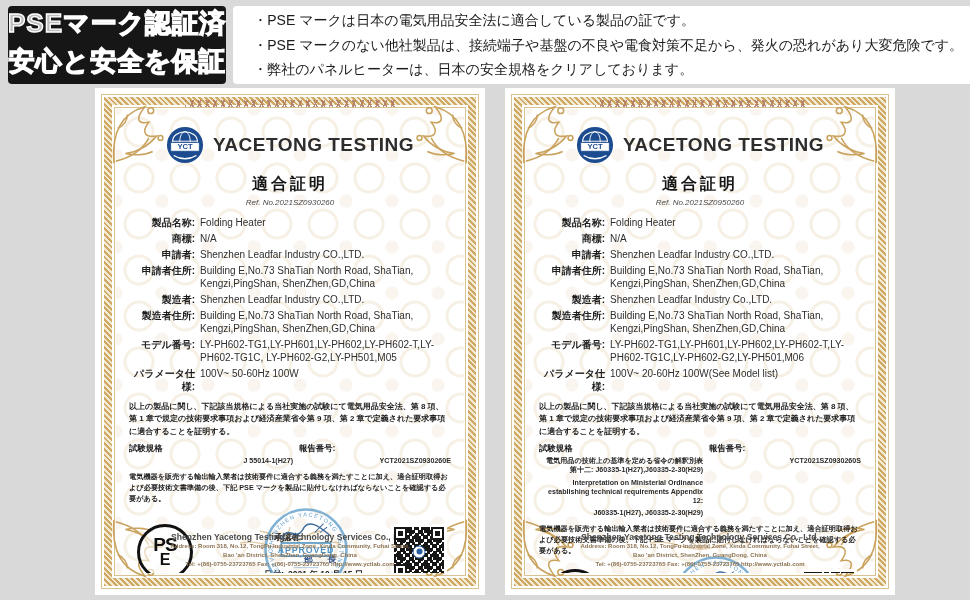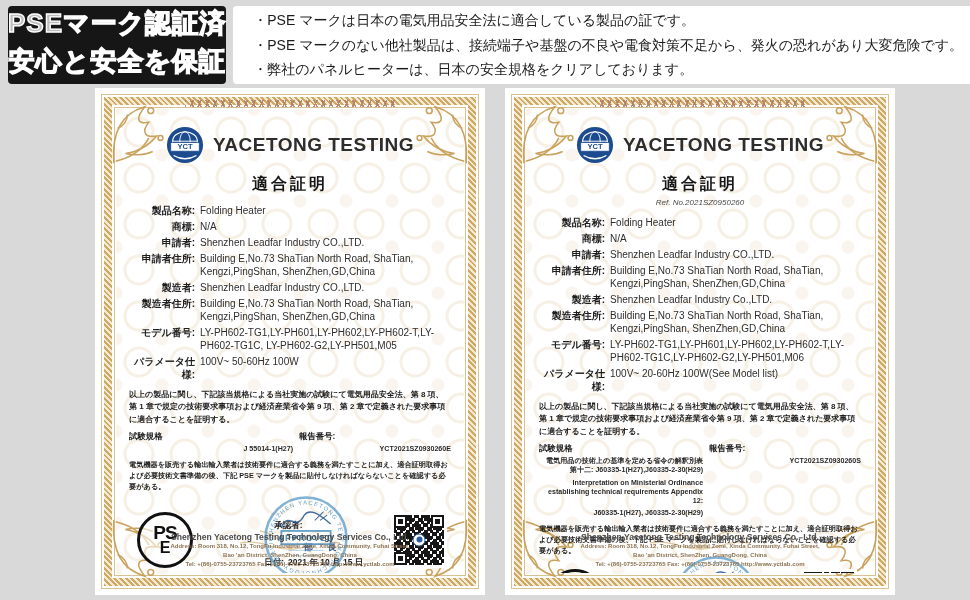--- a/index.html
+++ b/index.html
@@ -154,20 +154,21 @@
         <ellipse cx="20" cy="16" rx="13" ry="10" fill="none" stroke="#fff" stroke-width="1.2"></ellipse>
         <ellipse cx="20" cy="16" rx="5.5" ry="10" fill="none" stroke="#fff" stroke-width="1"></ellipse>
         <line x1="7" y1="16" x2="33" y2="16" stroke="#fff" stroke-width="1"></line>
         <path d="M8 31 Q20 38 32 31" fill="none" stroke="#fff" stroke-width="1.4"></path>
         <rect x="5" y="17.5" width="30" height="9" fill="#fff" stroke="#1c4c8f" stroke-width=".8"></rect>
         <text x="20" y="24.6" text-anchor="middle" font-size="8" font-weight="bold" fill="#1c4c8f" font-family="Liberation Sans, sans-serif">YCT</text>
       </svg>
       <div class="lab-name">YACETONG TESTING</div>
     </div>
     <div class="cert-title">適合証明</div>
+    <div class="cert-ref">Ref. No.2021SZ0930260</div>
 
     <div class="fields">
       <div class="frow">
           <span class="fl">製品名称:</span>
           <span class="fv">Folding Heater</span>
         </div>
       <div class="frow">
           <span class="fl">商標:</span>
           <span class="fv">N/A</span>
         </div>

